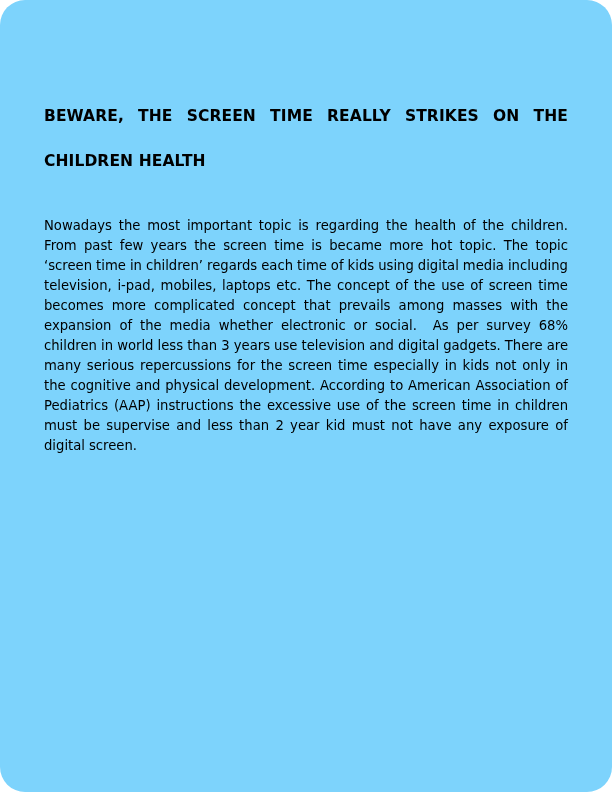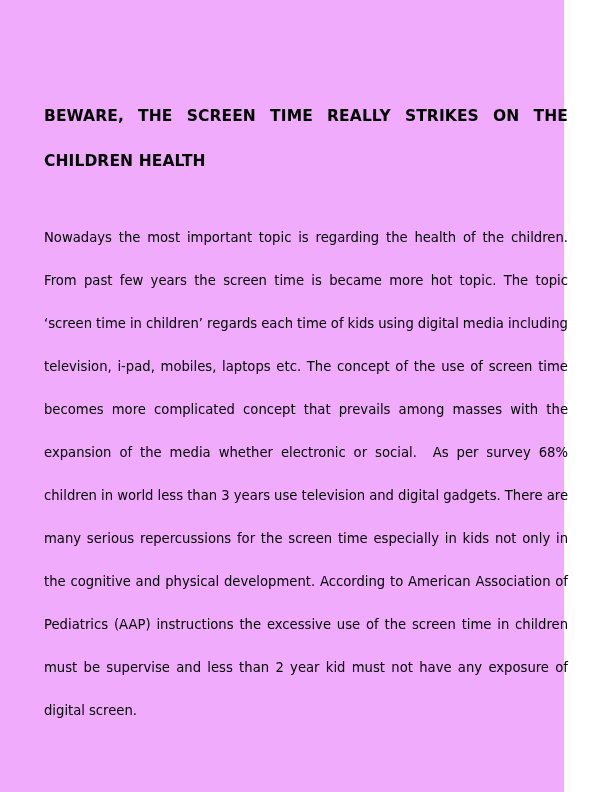--- a/index.html
+++ b/index.html
@@ -10,24 +10,25 @@
     width: 612px;
     height: 792px;
     background: #ffffff;
     font-family: "DejaVu Sans", sans-serif;
     color: #000000;
     overflow: hidden;
   }
 
   .page {
     position: relative;
-    width: 564px;
+    width: 612px;
     height: 792px;
-    background: #f0abfc;
+    background: #7dd3fc;
     box-sizing: border-box;
+    border-radius: 25px;
   }
 
   .content {
     position: absolute;
     left: 44px;
     top: 0;
     width: 524px;
   }
 
   
@@ -54,21 +55,21 @@
   .doc-paragraph {
     margin: 0;
     padding: 0;
     position: absolute;
     top: 216px;
     left: 0;
     width: 524px;
     font-family: "DejaVu Sans", sans-serif;
     font-weight: normal;
     font-size: 13.2px;
-    line-height: 43px;
+    line-height: 20px;
     text-align: justify;
     text-align-last: left;
     color: #000000;
     word-spacing: -0.2px;
     -webkit-hyphens: none;
     hyphens: none;
     white-space: pre-wrap;
   }
 </style>
 </head>

